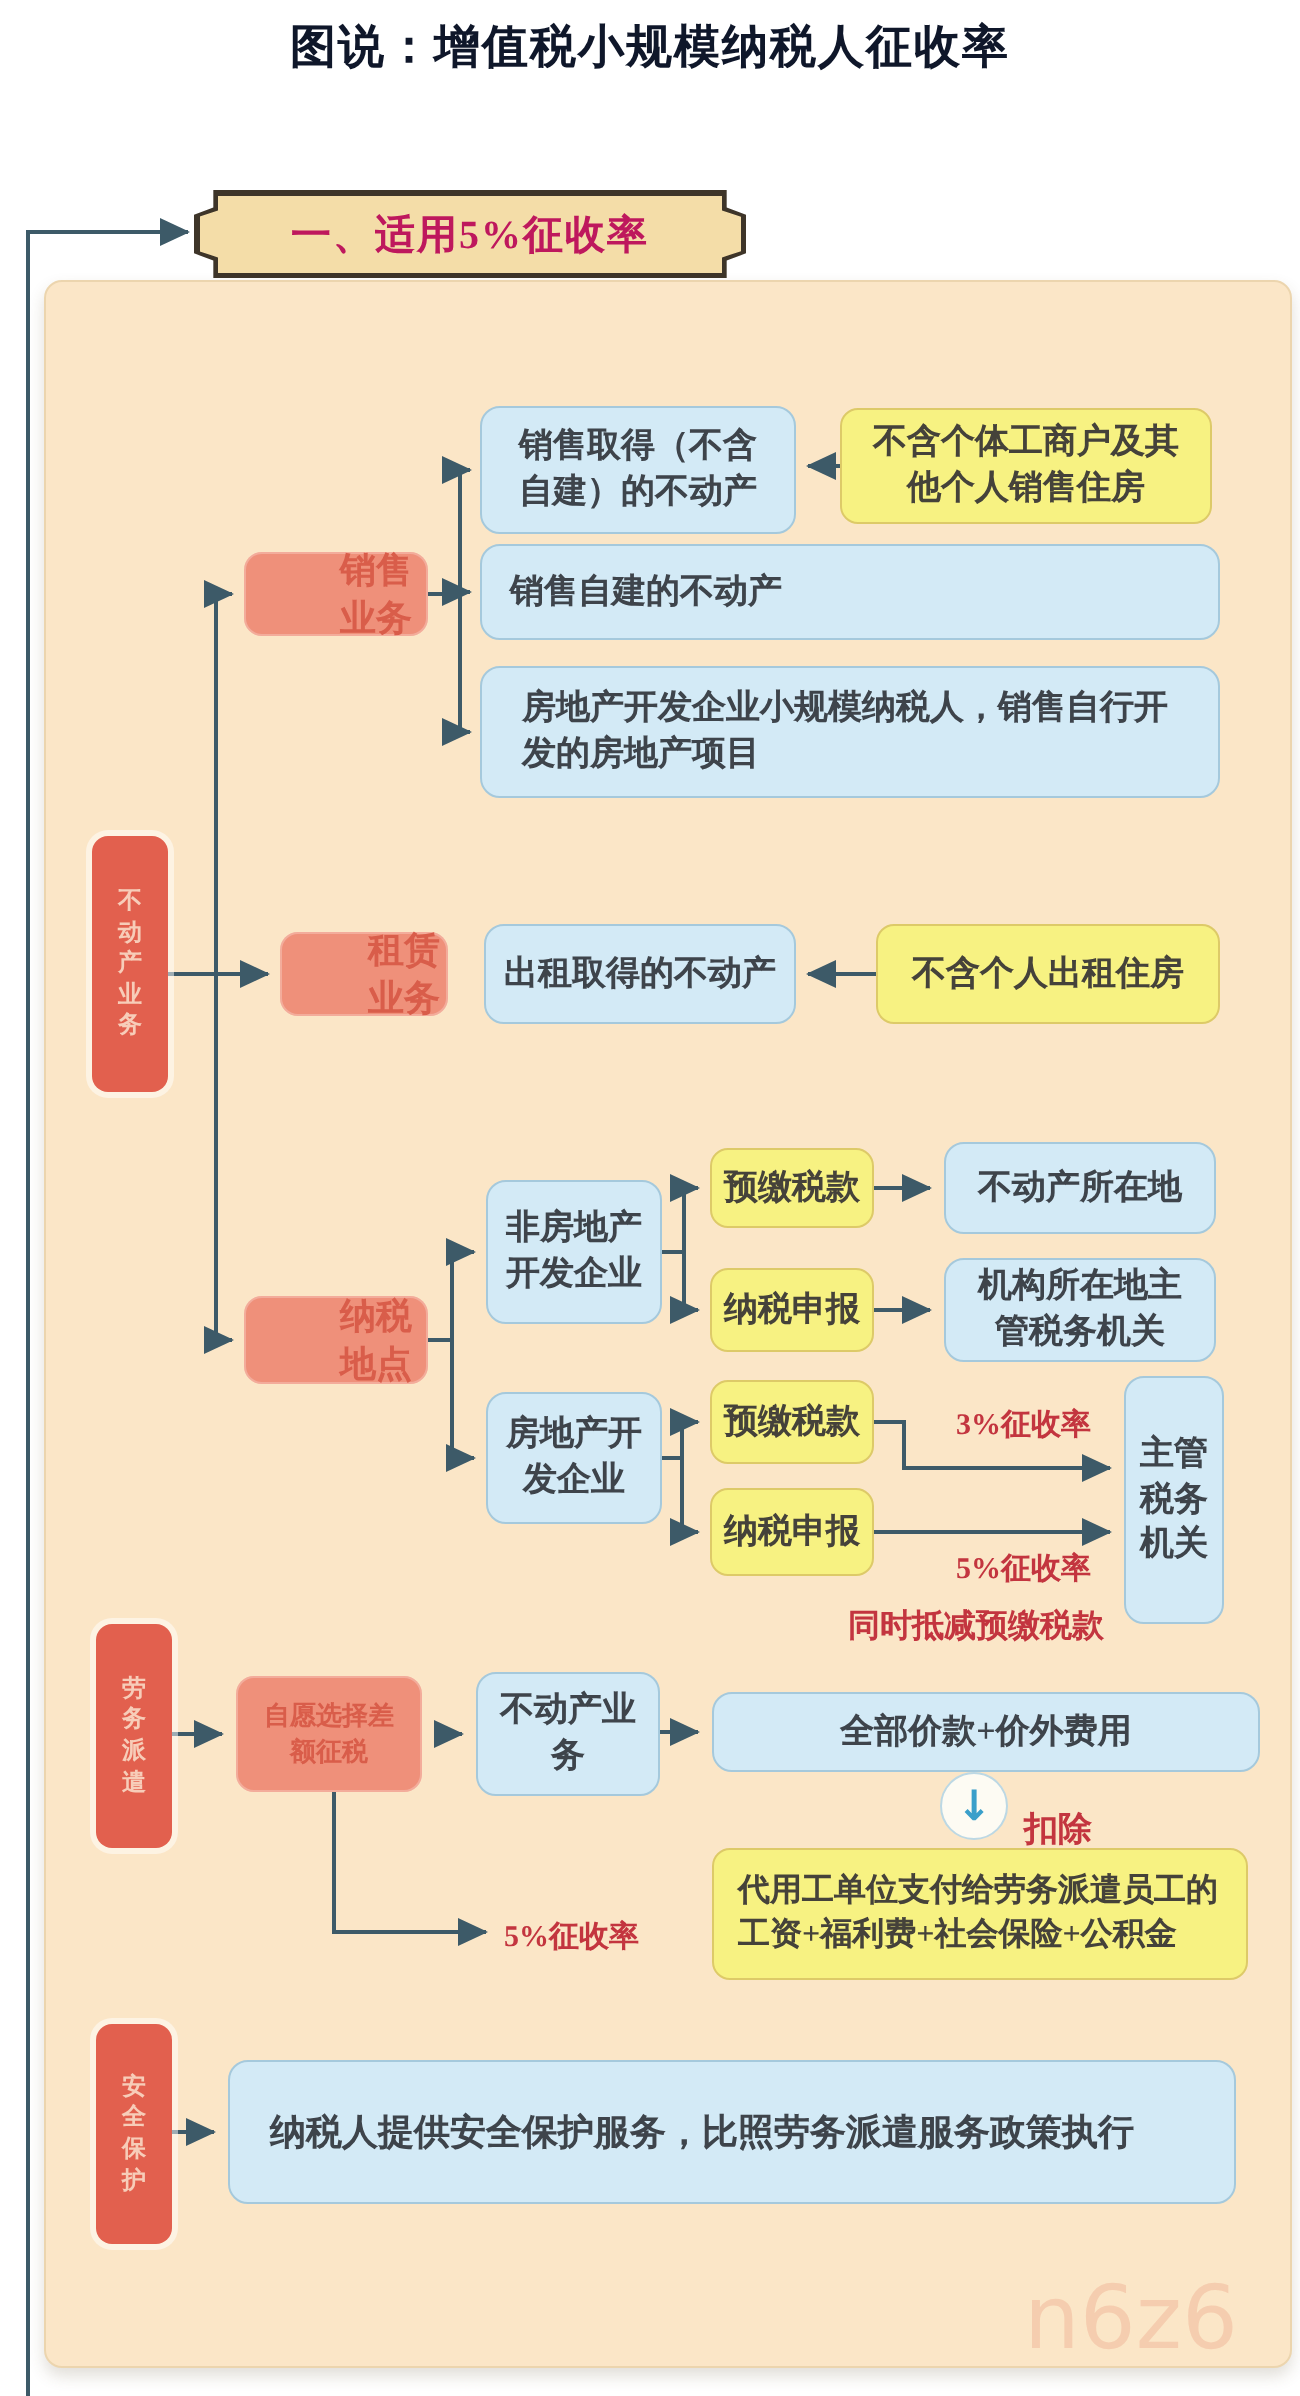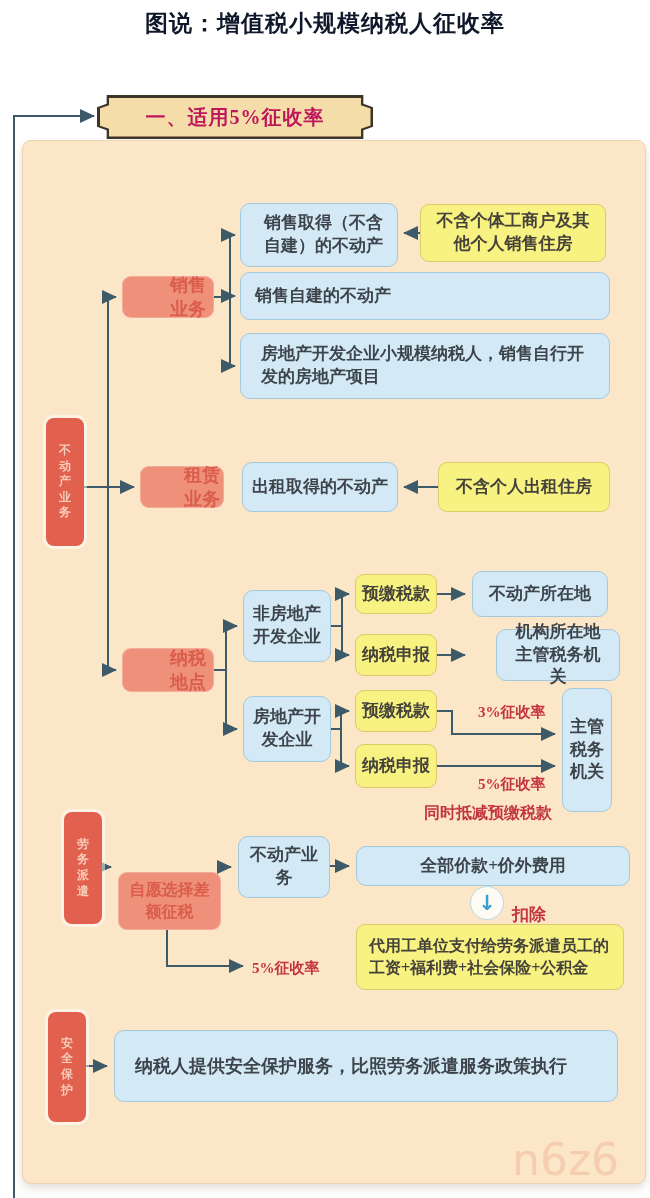--- a/index.html
+++ b/index.html
@@ -93,21 +93,21 @@
     <path class="ln" d="M218,867 L231,867" marker-end="url(#arr)"></path>
     <path class="ln" d="M330,866 L349,866" marker-end="url(#arr)"></path>
     <path class="ln" d="M167,896 L167,966 L243,966" marker-end="url(#arr)"></path>
     <path class="ln" d="M86,1066 L107,1066" marker-end="url(#arr)"></path>
   </svg>
 
   <div class="node redroot" style="left:46px;top:418px;width:38px;height:128px;padding:0 8px;">不动产业务</div>
 
   <div class="node salmon" style="left:122px;top:276px;width:92px;height:42px;">销售业务</div>
 
-  <div class="node blue" style="left:240px;top:203px;width:158px;height:64px;padding:4px 14px;text-align:right;">销售取得（不含自建）的不动产</div>
+  <div class="node blue" style="left:240px;top:203px;width:158px;height:64px;padding:4px 14px;">销售取得（不含自建）的不动产</div>
 
   <div class="node yellow" style="left:420px;top:204px;width:186px;height:58px;padding:4px 10px;">不含个体工商户及其他个人销售住房</div>
 
   <div class="node blue" style="left:240px;top:272px;width:370px;height:48px;justify-content:flex-start;padding:0 14px;">销售自建的不动产</div>
 
   <div class="node blue" style="left:240px;top:333px;width:370px;height:66px;justify-content:flex-start;text-align:left;padding:22px 20px;">房地产开发企业小规模纳税人，销售自行开发的房地产项目</div>
 
   <div class="node salmon" style="left:140px;top:466px;width:84px;height:42px;">租赁业务</div>
 
   <div class="node blue" style="left:242px;top:462px;width:156px;height:50px;">出租取得的不动产</div>
@@ -117,39 +117,39 @@
   <div class="node salmon" style="left:122px;top:648px;width:92px;height:44px;">纳税地点</div>
 
   <div class="node blue" style="left:243px;top:590px;width:88px;height:72px;padding:0 6px;">非房地产开发企业</div>
 
   <div class="node yellow" style="left:355px;top:574px;width:82px;height:40px;">预缴税款</div>
 
   <div class="node yellow" style="left:355px;top:634px;width:82px;height:42px;">纳税申报</div>
 
   <div class="node blue" style="left:472px;top:571px;width:136px;height:46px;">不动产所在地</div>
 
-  <div class="node blue" style="left:496px;top:629px;width:124px;height:52px;padding:2px 12px;">机构所在地主管税务机关</div>
+  <div class="node blue" style="left:472px;top:629px;width:136px;height:52px;padding:2px 12px;">机构所在地主管税务机关</div>
 
   <div class="node blue" style="left:243px;top:696px;width:88px;height:66px;padding:0 6px;">房地产开发企业</div>
 
   <div class="node yellow" style="left:355px;top:690px;width:82px;height:42px;">预缴税款</div>
 
   <div class="node yellow" style="left:355px;top:744px;width:82px;height:44px;">纳税申报</div>
 
   <div class="node blue" style="left:562px;top:688px;width:50px;height:124px;padding:16px 7px;">主管税务机关</div>
 
   <div class="red-note" style="left:478px;top:703px;">3%征收率</div>
 
   <div class="red-note" style="left:478px;top:775px;">5%征收率</div>
 
   <div class="red-note" style="left:424px;top:803px;font-size:16px;">同时抵减预缴税款</div>
 
-  <div class="node redroot" style="left:64px;top:812px;width:38px;height:112px;padding:0 8px;">劳务派遣</div>
+  <div class="node redroot" style="left:48px;top:812px;width:38px;height:112px;padding:0 8px;">劳务派遣</div>
 
-  <div class="node salmon" style="left:118px;top:872px;width:103px;height:58px;padding:0 10px;font-size:16px;">自愿选择差额征税</div>
+  <div class="node salmon" style="left:118px;top:838px;width:93px;height:58px;padding:0 10px;font-size:13px;">自愿选择差额征税</div>
 
   <div class="node blue" style="left:238px;top:836px;width:92px;height:62px;padding:0 6px;">不动产业务</div>
 
   <div class="node blue" style="left:356px;top:846px;width:274px;height:40px;">全部价款+价外费用</div>
 
   <div class="circle-icon">
     <span>↓</span>
   </div>
 
   <div class="red-note" style="left:512px;top:903px;font-size:17px;">扣除</div>

